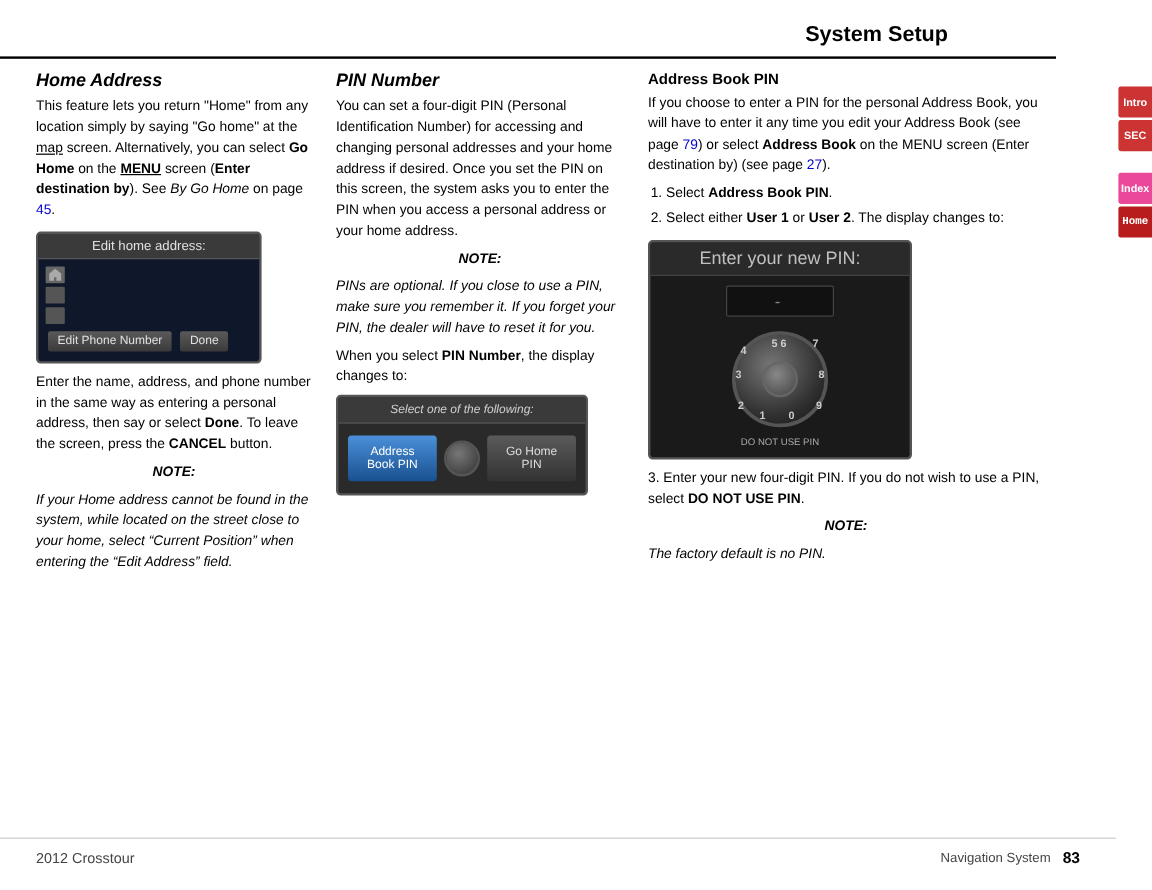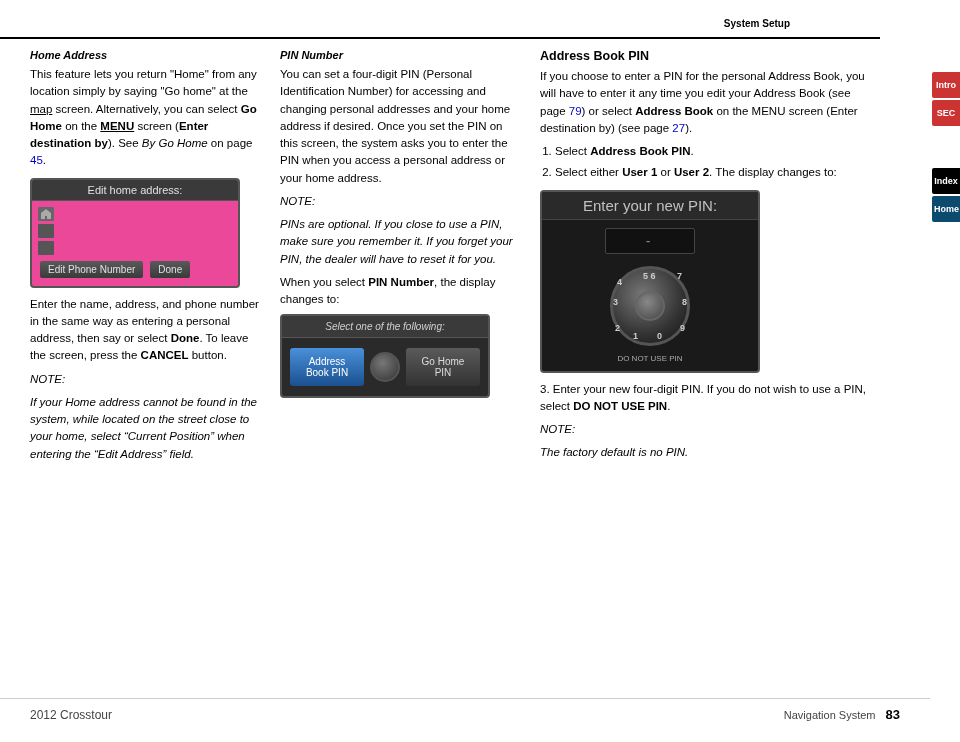--- a/index.html
+++ b/index.html
@@ -11,21 +11,21 @@
       font-size: 12px;
       color: #000;
       overflow: hidden;
       position: relative;
     }
 
     
     .page-header {
       text-align: right;
       padding: 18px 90px 8px 0;
-      font-size: 10px;
+      font-size: 18px;
       font-weight: bold;
       border-bottom: 2px solid #000;
       margin: 0 80px 0 0;
     }
 
     
     .main-content {
       display: flex;
       flex-direction: row;
       padding: 10px 90px 10px 30px;
@@ -41,21 +41,21 @@
     .col-middle {
       flex: 0 0 240px;
     }
 
     
     .col-right {
       flex: 1;
     }
 
     .section-title {
-      font-size: 11px;
+      font-size: 15px;
       font-weight: bold;
       font-style: italic;
       margin-bottom: 5px;
     }
 
     .section-title-bold {
       font-size: 12.5px;
       font-weight: bold;
       margin-bottom: 5px;
     }
@@ -64,28 +64,29 @@
       font-size: 11.5px;
       line-height: 1.5;
       margin-bottom: 6px;
     }
 
     .bold { font-weight: bold; }
     .italic { font-style: italic; }
     .underline { text-decoration: underline; }
 
     .note-label {
-      font-weight: normal;
+      font-weight: bold;
       font-style: italic;
+      text-align: center;
     }
 
     
     .screen-img {
-      width: 210px;
-      background: #ec4899;
+      width: 188px;
+      background: #0f172a;
       border: 2px solid #555;
       border-radius: 4px;
       margin: 8px 0;
       overflow: hidden;
     }
 
     .screen-header {
       background: #3a3a3a;
       color: #e0e0e0;
       font-size: 11px;
@@ -288,22 +289,22 @@
       font-size: 9px;
       font-weight: bold;
       color: #fff;
       writing-mode: horizontal-tb;
       cursor: pointer;
       border-radius: 2px 0 0 2px;
     }
 
     .tab-intro { background: #cc3333; }
     .tab-sec { background: #cc3333; }
-    .tab-index { background: #000000; margin-top: 40px; }
-    .tab-home { background: #0c4a6e; }
+    .tab-index { background: #ec4899; margin-top: 16px; }
+    .tab-home { background: #b91c1c; font-family: Liberation Mono, monospace; }
 
     
     .page-footer {
       position: absolute;
       bottom: 20px;
       left: 0;
       right: 30px;
       display: flex;
       justify-content: space-between;
       align-items: center;

